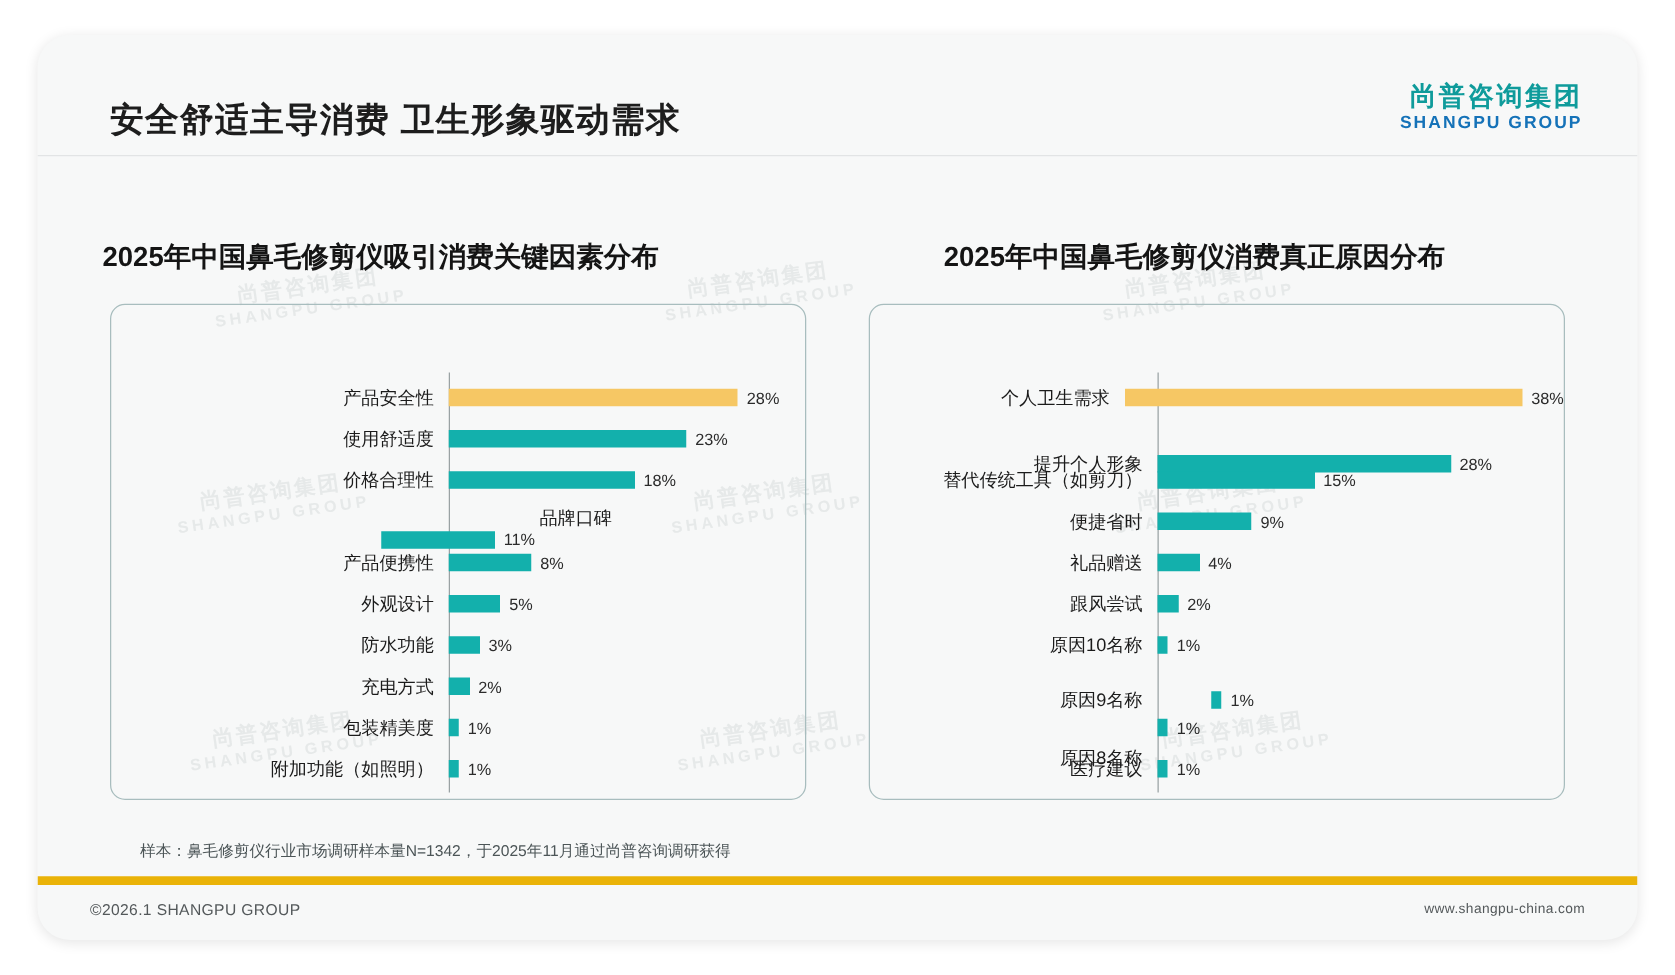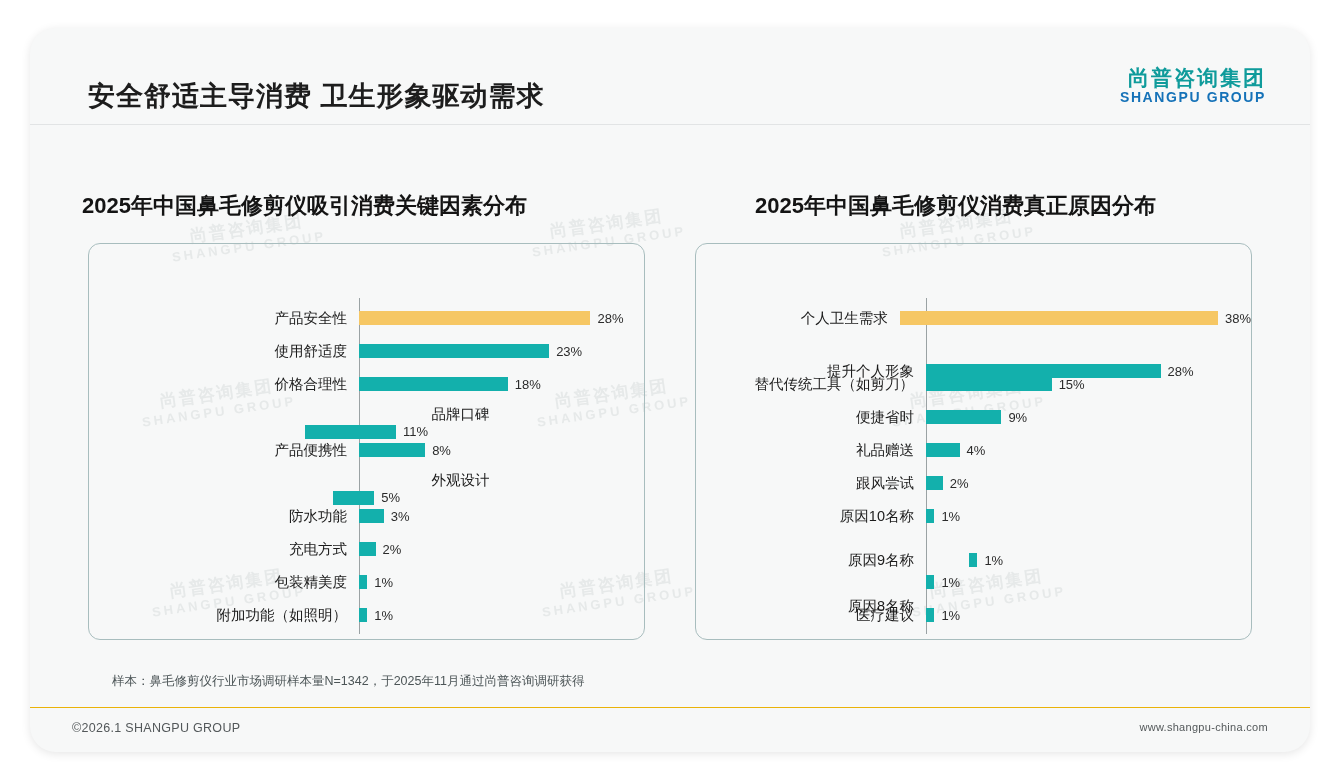--- a/index.html
+++ b/index.html
@@ -145,21 +145,21 @@
     font-size: 12.5px;
     color: #4c5557;
     white-space: nowrap;
   }
   .footer {
     position: absolute;
     left: 0;
     bottom: 0;
     width: 1280px;
     height: 44px;
-    border-top: 1px solid #eab308;
+    border-top: 7px solid #eab308;
   }
   .copyright {
     position: absolute;
     left: 42px;
     top: 13px;
     font-size: 12.5px;
     color: #53585a;
     letter-spacing: 0.3px;
   }
   .website {
@@ -253,21 +253,21 @@
             <div class="val">11%</div>
           </div>
         </div>
         <div class="row" style="top: 194px; width: 100%;">
           <div class="cat" style="width: 270px;">产品便携性</div>
           <div class="bar-wrap">
             <div class="bar" style="width: 66.1333px;"></div>
             <div class="val">8%</div>
           </div>
         </div>
-        <div class="row" style="top: 227px; width: 100%; flex-direction: column;">
+        <div class="row" style="top: 227px; width: 100%;">
           <div class="cat" style="width: 270px;">外观设计</div>
           <div class="bar-wrap">
             <div class="bar" style="width: 41.3333px;"></div>
             <div class="val">5%</div>
           </div>
         </div>
         <div class="row" style="top: 260px; width: 100%;">
           <div class="cat" style="width: 270px;">防水功能</div>
           <div class="bar-wrap">
             <div class="bar" style="width: 24.8px;"></div>

